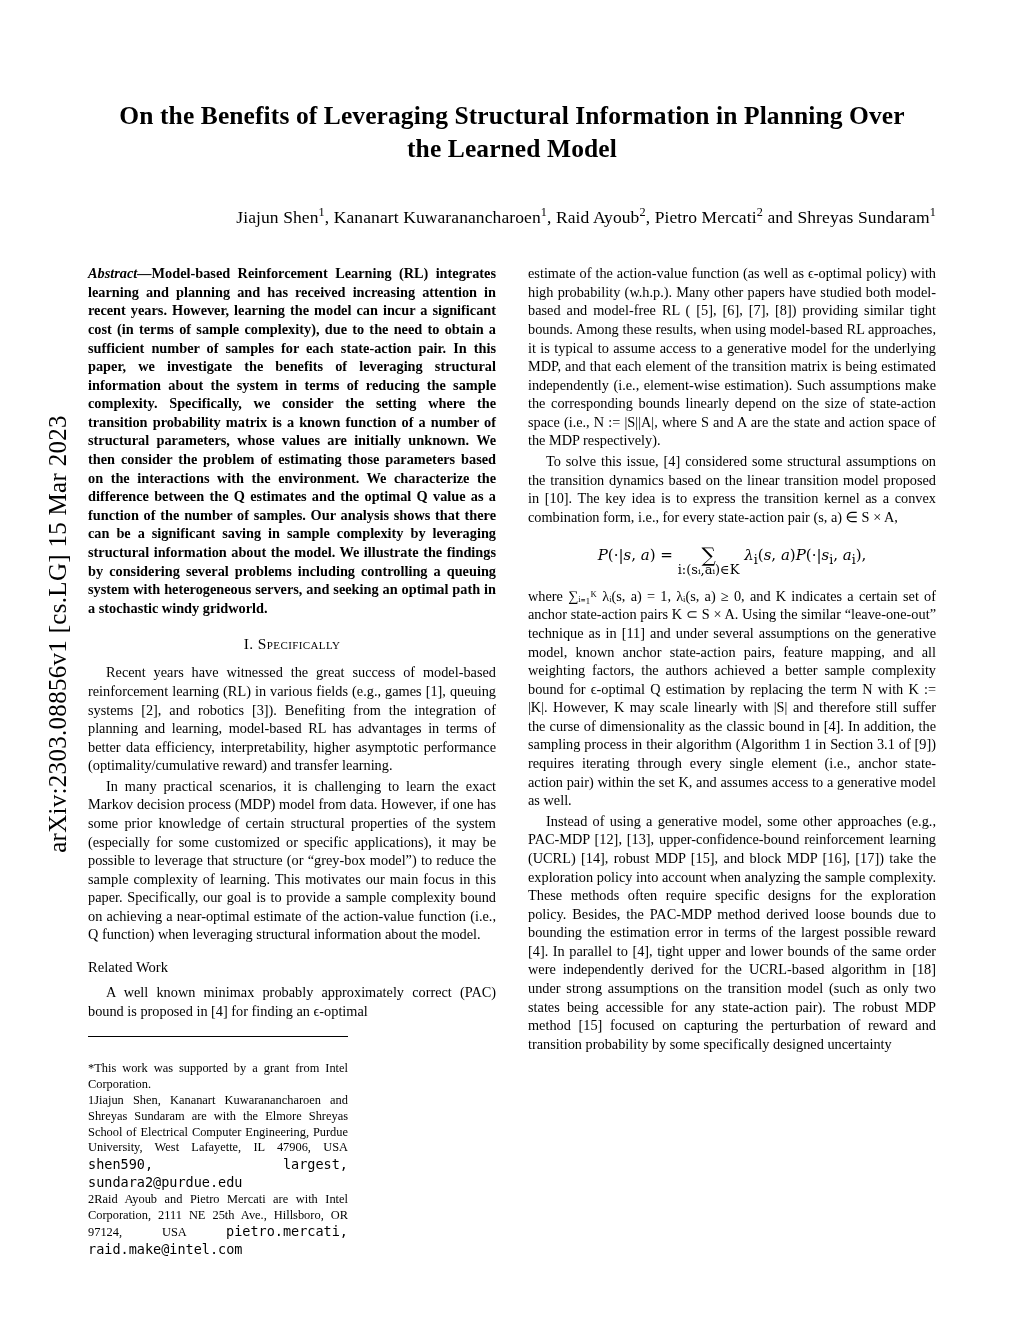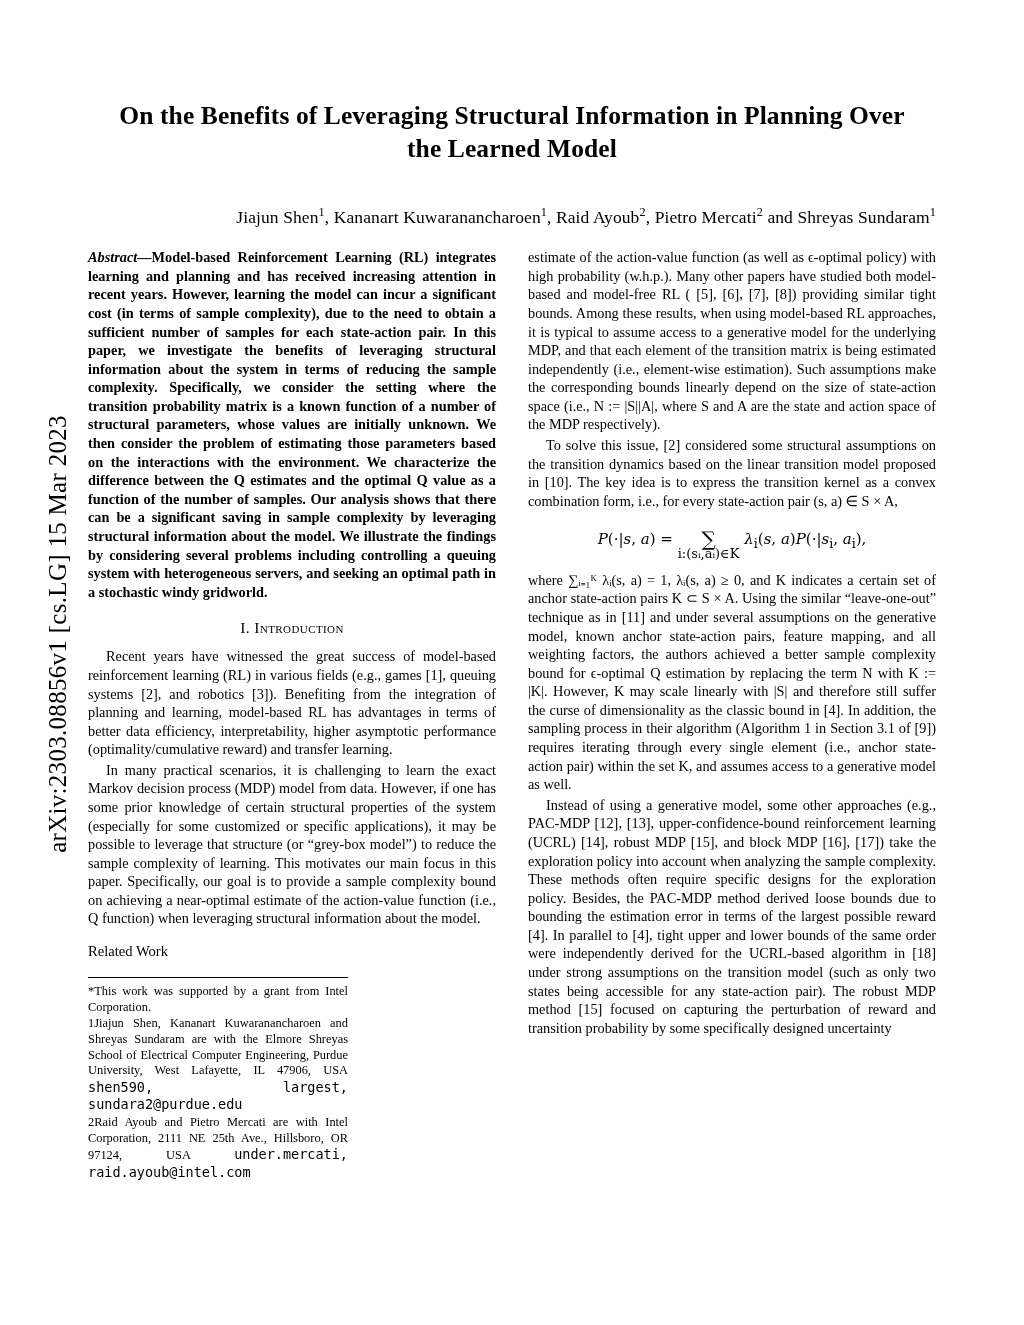--- a/index.html
+++ b/index.html
@@ -46,21 +46,21 @@
     letter-spacing: 0.1px;
   }
   .authors {
     margin-top: 42px;
     text-align: right;
     font-size: 17.5px;
     letter-spacing: 0.1px;
   }
   sup { font-size: 70%; vertical-align: super; line-height: 0; }
   .columns {
-    margin-top: 20px;
+    margin-top: 36px;
     display: flex;
     gap: 32px;
   }
   .col {
     width: 410px;
     font-size: 14.3px;
     line-height: 1.30;
     text-align: justify;
     text-justify: inter-word;
     hyphens: auto;
@@ -91,21 +91,21 @@
     margin: 11px 0 11px 0;
     font-family: "DejaVu Serif", serif;
     font-size: 15px;
   }
   .it { }
   .mathit { font-style: italic; font-family: "DejaVu Serif", serif; }
   .mono { font-family: "DejaVu Sans Mono", monospace; font-size: 13.5px; }
   .footnotes {
     margin-top: 16px;
     border-top: 0.8px solid #000;
-    padding-top: 6px;
+    padding-top: 24px;
     width: 260px;
   }
   .fn {
     font-size: 12.4px;
     line-height: 1.26;
     text-align: justify;
   }
   .fn-block { margin-top: 1px; }
   .frac-sum {
     display: inline-block;
@@ -134,48 +134,51 @@
     </div>
 
     <div class="columns">
 
       <div class="col">
 
         <p class="abstract">
           <span class="abs-label">Abstract—</span><span>Model-based Reinforcement Learning (RL) integrates learning and planning and has received increasing attention in recent years. However, learning the model can incur a significant cost (in terms of sample complexity), due to the need to obtain a sufficient number of samples for each state-action pair. In this paper, we investigate the benefits of leveraging structural information about the system in terms of reducing the sample complexity. Specifically, we consider the setting where the transition probability matrix is a known function of a number of structural parameters, whose values are initially unknown. We then consider the problem of estimating those parameters based on the interactions with the environment. We characterize the difference between the Q estimates and the optimal Q value as a function of the number of samples. Our analysis shows that there can be a significant saving in sample complexity by leveraging structural information about the model. We illustrate the findings by considering several problems including controlling a queuing system with heterogeneous servers, and seeking an optimal path in a stochastic windy gridworld.</span>
         </p>
 
-        <div class="sec-head">I. Introduction</div>
+        <div class="sec-head">I. Specifically</div>
 
         <p class="indent">Recent years have witnessed the great success of model-based reinforcement learning (RL) in various fields (e.g., games [1], queuing systems [2], and robotics [3]). Benefiting from the integration of planning and learning, model-based RL has advantages in terms of better data efficiency, interpretability, higher asymptotic performance (optimality/cumulative reward) and transfer learning.</p>
 
         <p class="indent" style="margin-top:2px;">
           <span>In many practical scenarios, it is challenging to learn the exact Markov decision process (MDP) model from data. However, if one has some prior knowledge of certain structural properties of the system (especially for some customized or specific applications), it may be possible to leverage that structure (or “grey-box model”) to reduce the sample complexity of learning. This motivates our main focus in this paper. Specifically, our goal is to </span><span class="it">provide a sample complexity bound on achieving a near-optimal estimate of the action-value function (i.e., Q function) when leveraging structural information about the model.</span>
         </p>
 
         <div class="subsec-head">Related Work</div>
 
+        <p class="indent">
+          <span>A well known minimax probably approximately correct (PAC) bound is proposed in [4] for finding an ϵ-optimal</span>
+        </p>
 
         <div class="footnotes">
           <p class="fn">*This work was supported by a grant from Intel Corporation.</p>
           <p class="fn fn-block">
             <span>1Jiajun Shen, Kananart Kuwaranancharoen and Shreyas Sundaram are with the Elmore Shreyas School of Electrical Computer Engineering, Purdue University, West Lafayette, IL 47906, USA </span><span class="mono">shen590, largest, sundara2@purdue.edu</span>
           </p>
           <p class="fn fn-block">
-            <span>2Raid Ayoub and Pietro Mercati are with Intel Corporation, 2111 NE 25th Ave., Hillsboro, OR 97124, USA </span><span class="mono">under.mercati, raid.ayoub@intel.com</span>
+            <span>2Raid Ayoub and Pietro Mercati are with Intel Corporation, 2111 NE 25th Ave., Hillsboro, OR 97124, USA </span><span class="mono">pietro.mercati, raid.make@intel.com</span>
           </p>
         </div>
 
       </div>
 
       <div class="col">
 
         <p>estimate of the action-value function (as well as ϵ-optimal policy) with high probability (w.h.p.). Many other papers have studied both model-based and model-free RL ( [5], [6], [7], [8]) providing similar tight bounds. Among these results, when using model-based RL approaches, it is typical to assume access to a generative model for the underlying MDP, and that each element of the transition matrix is being estimated independently (i.e., element-wise estimation). Such assumptions make the corresponding bounds linearly depend on the size of state-action space (i.e., N := |S||A|, where S and A are the state and action space of the MDP respectively).</p>
 
-        <p class="indent" style="margin-top:2px;">To solve this issue, [2] considered some structural assumptions on the transition dynamics based on the linear transition model proposed in [10]. The key idea is to express the transition kernel as a convex combination form, i.e., for every state-action pair (s, a) ∈ S × A,</p>
+        <p class="indent" style="margin-top:2px;">To solve this issue, [4] considered some structural assumptions on the transition dynamics based on the linear transition model proposed in [10]. The key idea is to express the transition kernel as a convex combination form, i.e., for every state-action pair (s, a) ∈ S × A,</p>
 
         <div class="eq">
           <span class="mathit">P</span>(·|<span class="mathit">s</span>,&nbsp;<span class="mathit">a</span>) =
           <span class="frac-sum">
             <span class="top">&nbsp;</span>
             <span class="mid">∑</span>
             <span class="bot">i:(sᵢ,aᵢ)∈K</span>
           </span>
           <span class="mathit">λ</span><sub>i</sub>(<span class="mathit">s</span>,&nbsp;<span class="mathit">a</span>)<span class="mathit">P</span>(·|<span class="mathit">s</span><sub>i</sub>,&nbsp;<span class="mathit">a</span><sub>i</sub>),
         </div>

